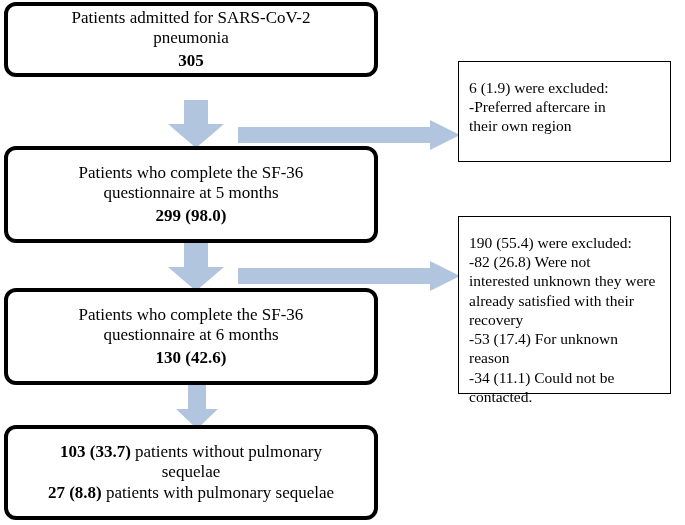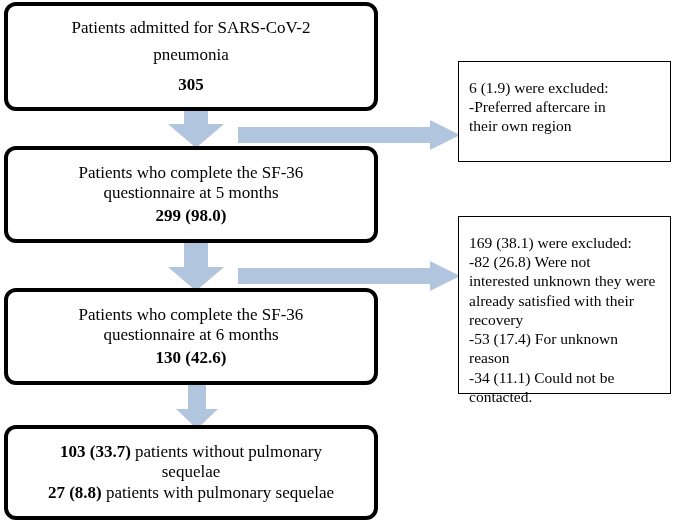--- a/index.html
+++ b/index.html
@@ -107,21 +107,21 @@
       <polygon points="0,7 192,7 192,0 222,15 192,30 192,23 0,23" fill="#b2c5de"></polygon>
     </svg>
   </div>
 
   <div class="arrow" style="left:176px; top:385px; width:42px; height:44px;">
     <svg width="42" height="44" viewBox="0 0 42 44" xmlns="http://www.w3.org/2000/svg">
       <polygon points="12,0 30,0 30,24 42,24 21,44 0,24 12,24" fill="#b2c5de"></polygon>
     </svg>
   </div>
 
-  <div class="flow-box" style="left:4px; top:2px; width:374px; height:109px;gap:7px;">
+  <div class="flow-box" style="left:4px; top:2px; width:374px; height:75px;">
     <span class="ttl">Patients admitted for SARS-CoV-2</span>
     <span class="ttl">pneumonia</span>
     <span class="num">305</span>
   </div>
 
   <div class="flow-box" style="left:4px; top:146px; width:374px; height:97px;">
     <span class="ttl">Patients who complete the SF-36</span>
     <span class="ttl">questionnaire at 5 months</span>
     <span class="num">299 (98.0)</span>
   </div>
@@ -138,21 +138,21 @@
     <span class="line"><b>27 (8.8)</b><span> patients with pulmonary sequelae</span></span>
   </div>
 
   <div class="note-box" style="left:458px; top:61px; width:213px; height:101px;">
     <span class="nline">6 (1.9) were excluded:</span>
     <span class="nline">-Preferred aftercare in</span>
     <span class="nline">their own region</span>
   </div>
 
   <div class="note-box" style="left:458px; top:216px; width:213px; height:178px;">
-    <span class="nline">169 (38.1) were excluded:</span>
+    <span class="nline">190 (55.4) were excluded:</span>
     <span class="nline">-82 (26.8) Were not</span>
     <span class="nline">interested unknown they were</span>
     <span class="nline">already satisfied with their</span>
     <span class="nline">recovery</span>
     <span class="nline">-53 (17.4) For unknown</span>
     <span class="nline">reason</span>
     <span class="nline">-34 (11.1) Could not be</span>
     <span class="nline">contacted.</span>
   </div>
 

